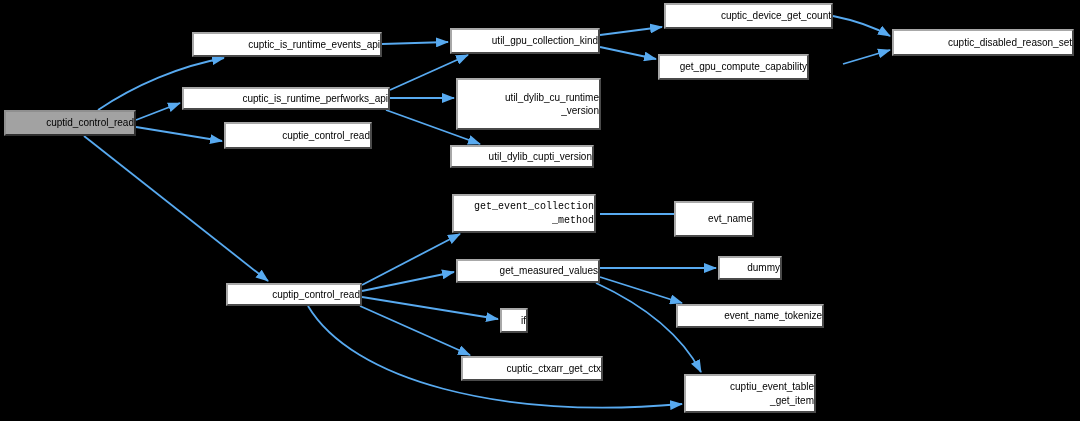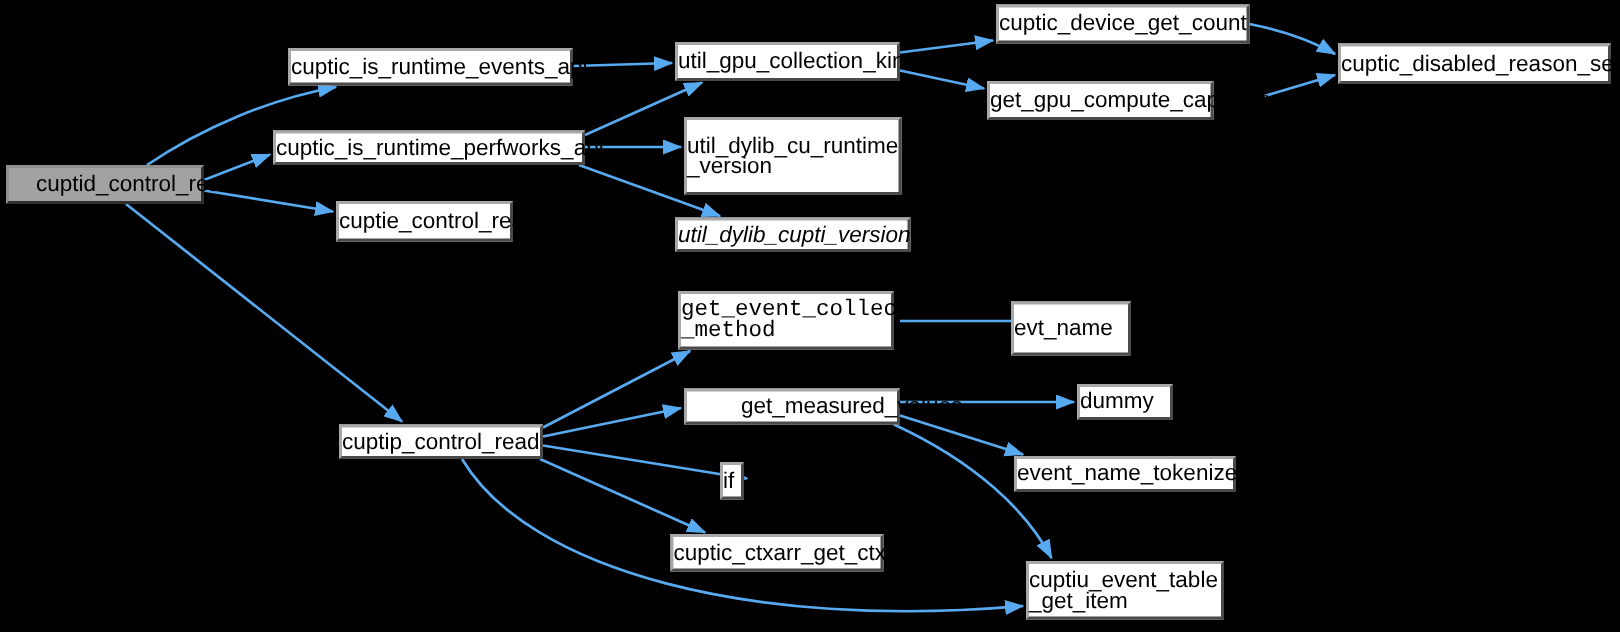--- a/index.html
+++ b/index.html
@@ -21,25 +21,25 @@
     width: 1080px;
     height: 421px;
   }
   .node {
     position: absolute;
     box-sizing: border-box;
     background: #ffffff;
     border: 2px solid;
     border-color: #a8a8a8 #4a4a4a #4a4a4a #a8a8a8;
     color: #000000;
-    font-size: 15px;
+    font-size: 10px;
     line-height: 13.5px;
     display: flex;
     flex-direction: column;
-    align-items: flex-start;
+    align-items: flex-end;
     justify-content: center;
     white-space: nowrap;
     cursor: pointer;
   }
   .node.focus {
     background: #a2a2a2;
     border-color: #8f8f8f #2f2f2f #2f2f2f #8f8f8f;
     cursor: default;
     padding-left: 18px;
   }
@@ -89,40 +89,40 @@
   <div id="node-layer">
       <div class="node focus" style="left: 4px; top: 110px; width: 132px; height: 26px;">
         <span>cuptid_control_read</span>
       </div>
       <div class="node" style="left: 192px; top: 32px; width: 190px; height: 25px;">
         <span>cuptic_is_runtime_events_api</span>
       </div>
       <div class="node" style="left: 182px; top: 87px; width: 208px; height: 23px;">
         <span>cuptic_is_runtime_perfworks_api</span>
       </div>
-      <div class="node" style="left: 224px; top: 134px; width: 118px; height: 27px;">
+      <div class="node" style="left: 224px; top: 122px; width: 148px; height: 27px;">
         <span>cuptie_control_read</span>
       </div>
       <div class="node" style="left: 450px; top: 28px; width: 150px; height: 26px;">
         <span>util_gpu_collection_kind</span>
       </div>
       <div class="node" style="left: 664px; top: 3px; width: 169px; height: 26px;">
         <span>cuptic_device_get_count</span>
       </div>
       <div class="node" style="left: 658px; top: 54px; width: 151px; height: 26px;">
         <span>get_gpu_compute_capability</span>
       </div>
       <div class="node" style="left: 892px; top: 29px; width: 182px; height: 27px;">
         <span>cuptic_disabled_reason_set</span>
       </div>
       <div class="node" style="left: 456px; top: 78px; width: 145px; height: 52px;">
         <span>util_dylib_cu_runtime</span>
         <span>_version</span>
       </div>
-      <div class="node" style="left: 450px; top: 145px; width: 157px; height: 23px; font-style: italic;">
+      <div class="node" style="left: 450px; top: 145px; width: 144px; height: 23px;">
         <span>util_dylib_cupti_version</span>
       </div>
       <div class="node" style="left: 452px; top: 194px; width: 144px; height: 39px; font-family: Liberation Mono, monospace;">
         <span>get_event_collection</span>
         <span>_method</span>
       </div>
       <div class="node" style="left: 674px; top: 201px; width: 80px; height: 36px;">
         <span>evt_name</span>
       </div>
       <div class="node" style="left: 456px; top: 259px; width: 144px; height: 24px; padding-left: 36px;">
@@ -130,24 +130,24 @@
       </div>
       <div class="node" style="left: 718px; top: 256px; width: 64px; height: 24px;">
         <span>dummy</span>
       </div>
       <div class="node" style="left: 676px; top: 304px; width: 148px; height: 24px;">
         <span>event_name_tokenize</span>
       </div>
       <div class="node" style="left: 226px; top: 283px; width: 136px; height: 23px;">
         <span>cuptip_control_read</span>
       </div>
-      <div class="node" style="left: 480px; top: 308px; width: 16px; height: 25px;">
+      <div class="node" style="left: 500px; top: 308px; width: 28px; height: 25px;">
         <span>if</span>
       </div>
-      <div class="node" style="left: 447px; top: 356px; width: 142px; height: 25px;">
+      <div class="node" style="left: 461px; top: 356px; width: 142px; height: 25px;">
         <span>cuptic_ctxarr_get_ctx</span>
       </div>
       <div class="node" style="left: 684px; top: 374px; width: 132px; height: 39px;">
         <span>cuptiu_event_table</span>
         <span>_get_item</span>
       </div>
     </div>
 </div>
 
 </body></html>

